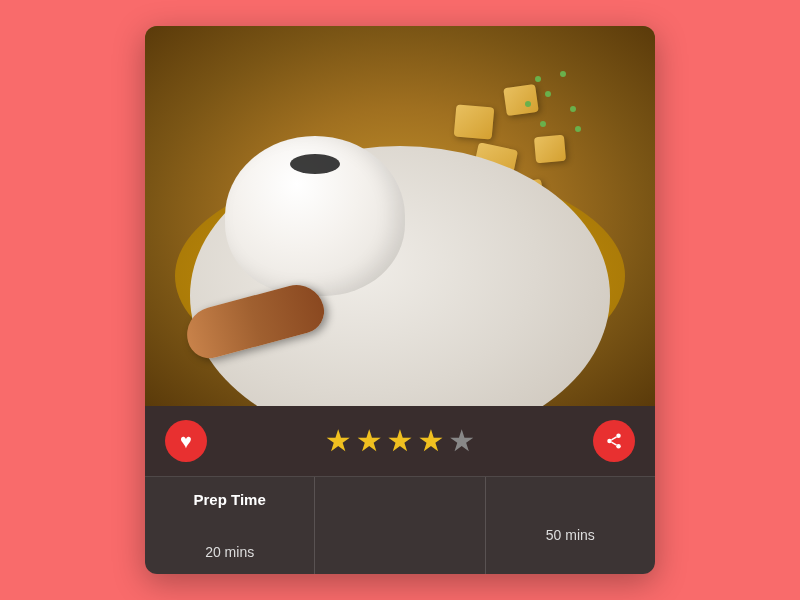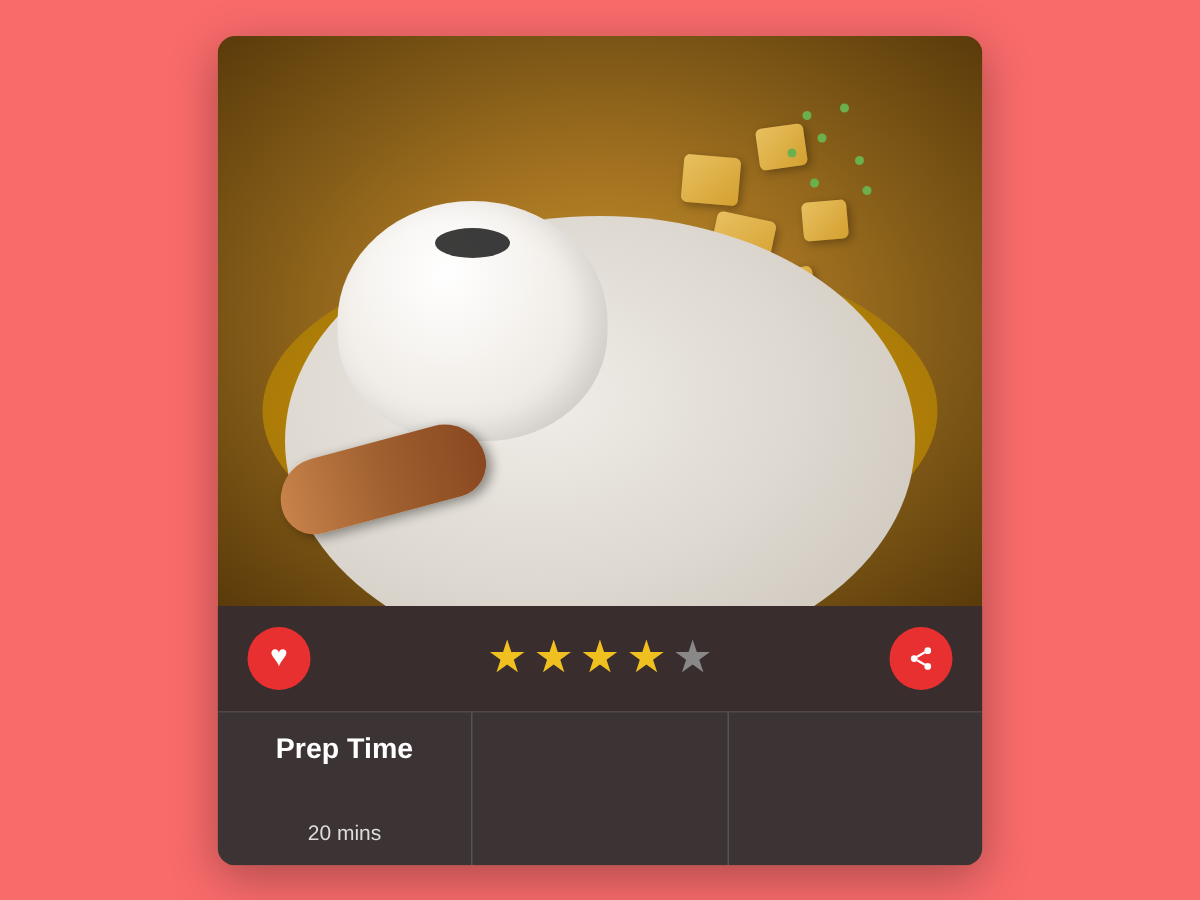--- a/index.html
+++ b/index.html
@@ -198,21 +198,21 @@
       text-align: center;
       border-right: 1px solid rgba(255,255,255,0.15);
     }
 
     .stat-item:last-child {
       border-right: none;
     }
 
     .stat-label {
       color: #ffffff;
-      font-size: 19px;
+      font-size: 15px;
       font-weight: bold;
       margin-bottom: 4px;
       text-align: center;
     }
 
     .stat-value {
       color: #dddddd;
       font-size: 14px;
       margin-top: 36px;
     }
@@ -280,16 +280,17 @@
   </div>
 
   <div class="stats-bar">
     <div class="stat-item">
       <div class="stat-label">Prep Time</div>
       <div class="stat-value">20 mins</div>
     </div>
     <div class="stat-item">
     </div>
     <div class="stat-item">
+      <div class="stat-value">50 mins</div>
     </div>
   </div>
 
 </div>
 
 </body></html>

